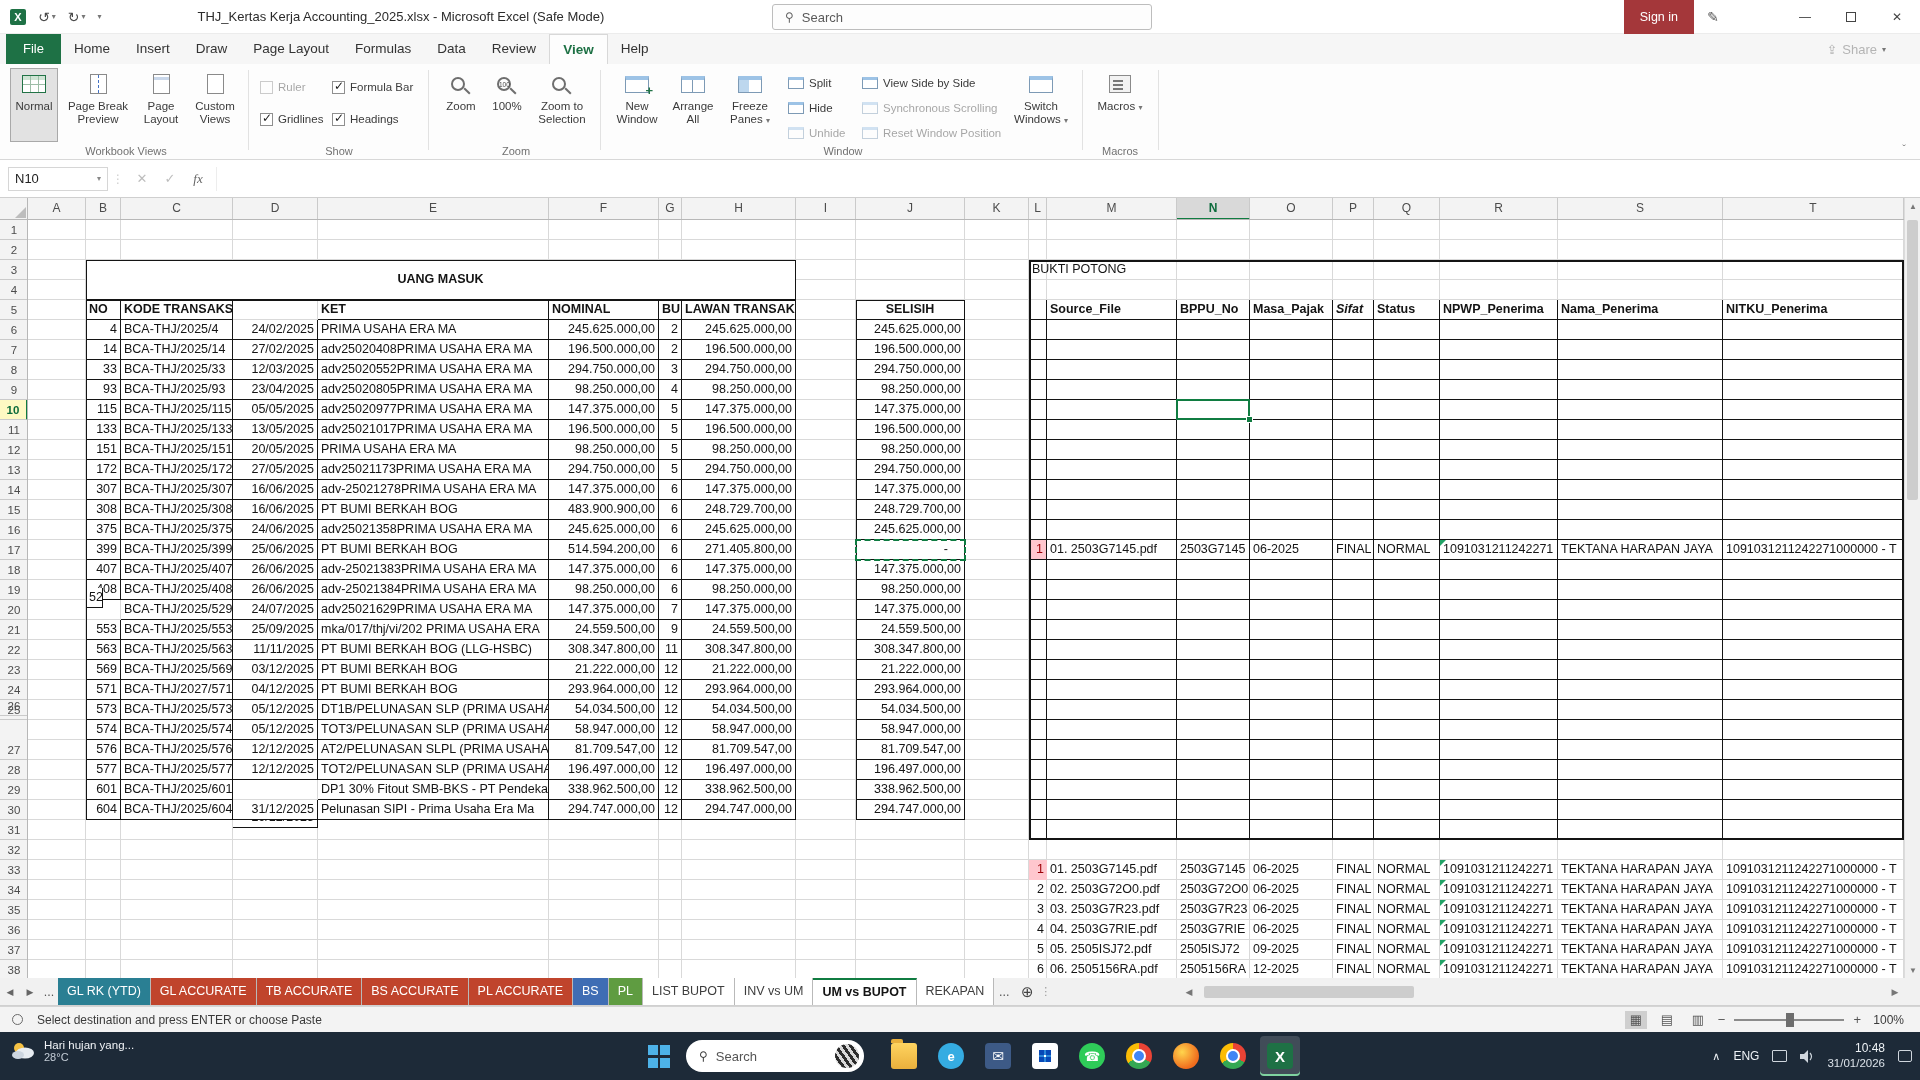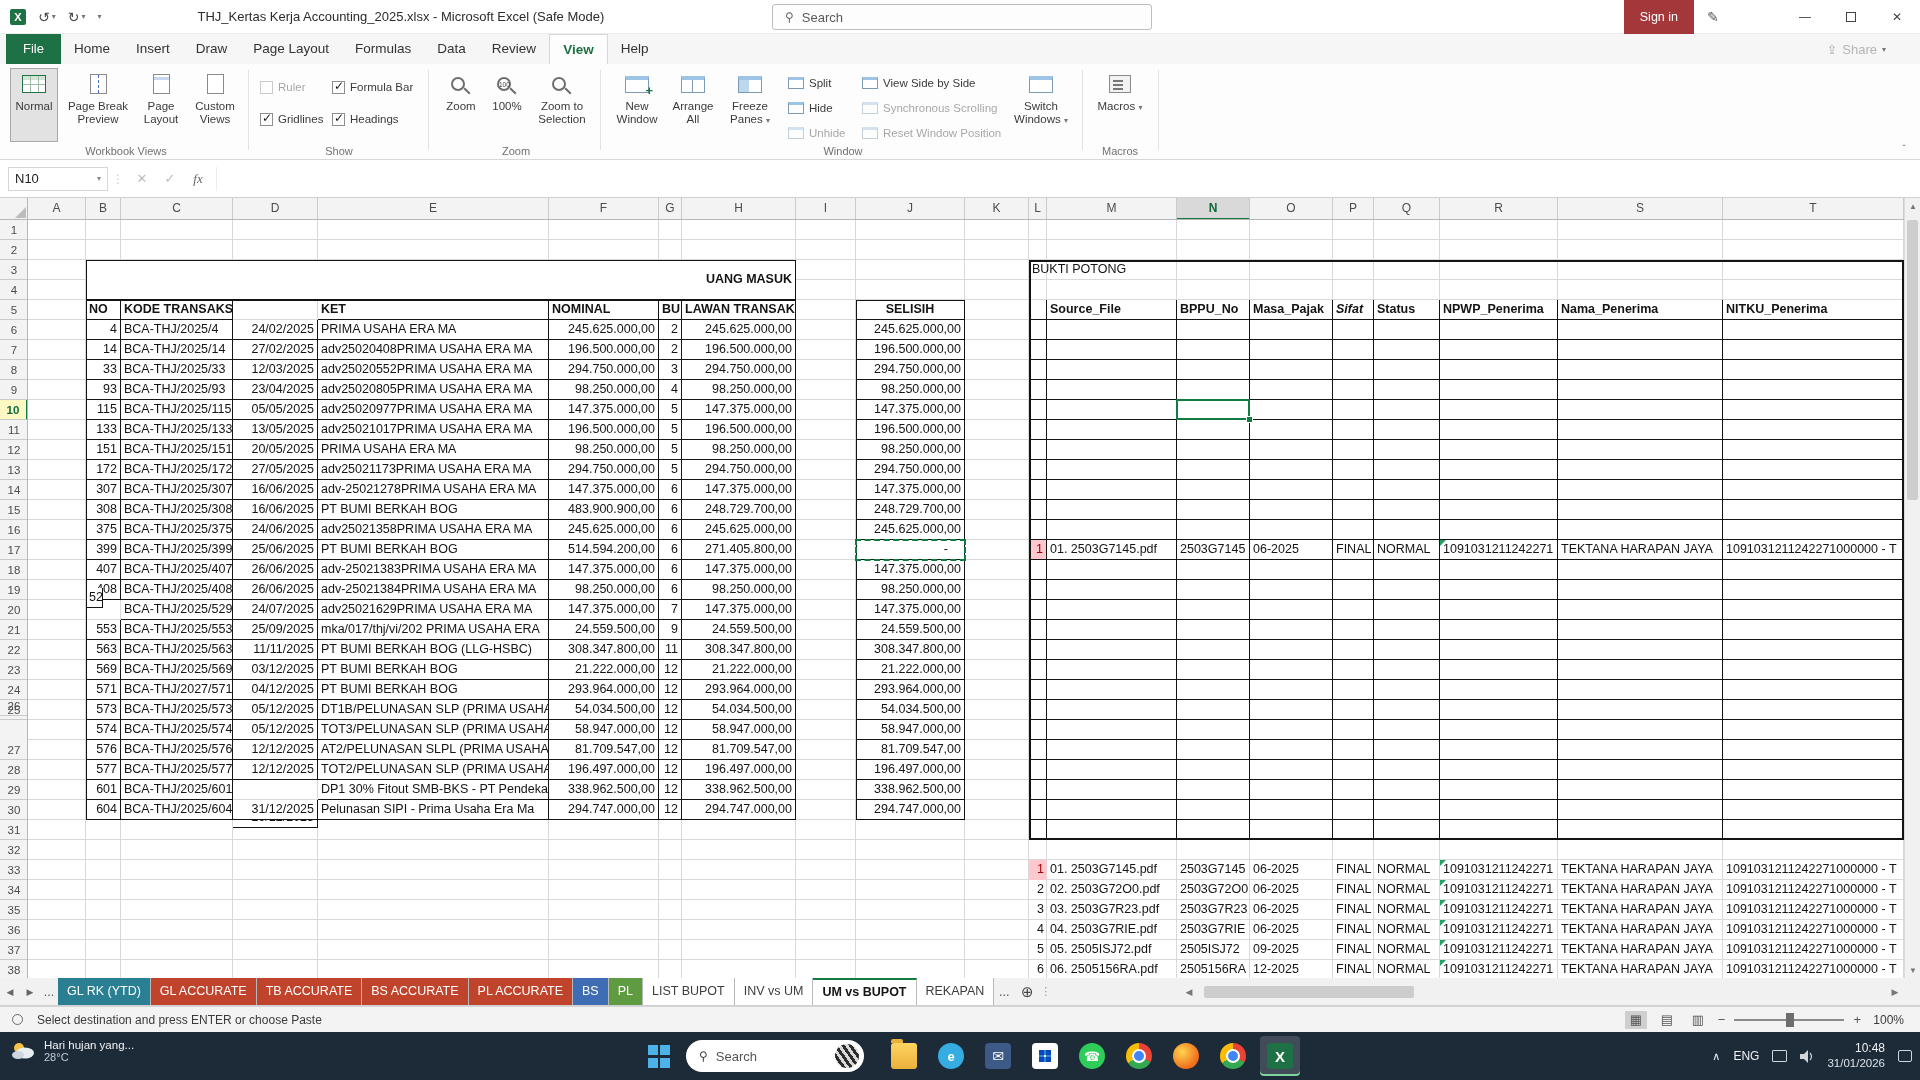--- a/index.html
+++ b/index.html
@@ -426,21 +426,21 @@
       <div class="vline" style="left: 1000px;"></div>
       <div class="vline" style="left: 1018px;"></div>
       <div class="vline" style="left: 1148px;"></div>
       <div class="vline" style="left: 1221px;"></div>
       <div class="vline" style="left: 1304px;"></div>
       <div class="vline" style="left: 1345px;"></div>
       <div class="vline" style="left: 1411px;"></div>
       <div class="vline" style="left: 1529px;"></div>
       <div class="vline" style="left: 1694px;"></div>
       <div class="vline" style="left: 1875px;"></div>
-      <div class="cell b hd c" style="left: 58px; top: 40px; width: 710px; height: 40px; line-height: 38px; text-align: right;">UANG MASUK</div>
+      <div class="cell b hd c" style="left: 58px; top: 40px; width: 710px; height: 40px; line-height: 38px;">UANG MASUK</div>
       <div class="cell b hd" style="left: 58px; top: 80px; width: 35px;">NO</div>
       <div class="cell b hd" style="left: 93px; top: 80px; width: 112px;">KODE TRANSAKSI</div>
       <div class="cell b hd" style="left: 205px; top: 80px; width: 85px; margin-top: 20px;">TGL</div>
       <div class="cell b hd" style="left: 290px; top: 80px; width: 231px;">KET</div>
       <div class="cell b hd" style="left: 521px; top: 80px; width: 110px;">NOMINAL</div>
       <div class="cell b hd" style="left: 631px; top: 80px; width: 23px;">BU</div>
       <div class="cell b hd" style="left: 654px; top: 80px; width: 114px;">LAWAN TRANSAKSI</div>
       <div class="cell b r" style="left: 58px; top: 100px; width: 35px;">4</div>
       <div class="cell b " style="left: 93px; top: 100px; width: 112px;">BCA-THJ/2025/4</div>
       <div class="cell b r" style="left: 205px; top: 100px; width: 85px;">24/02/2025</div>

